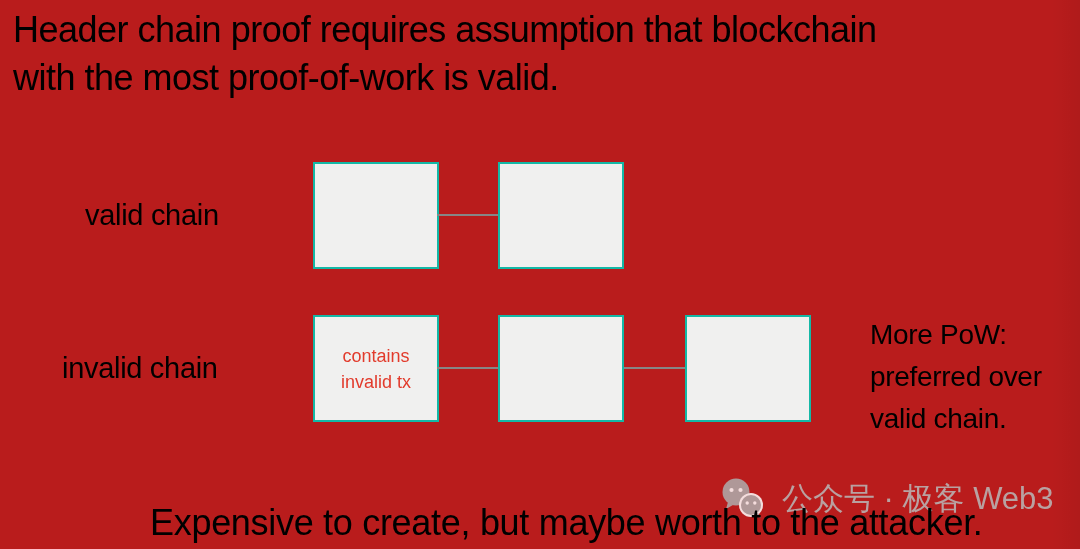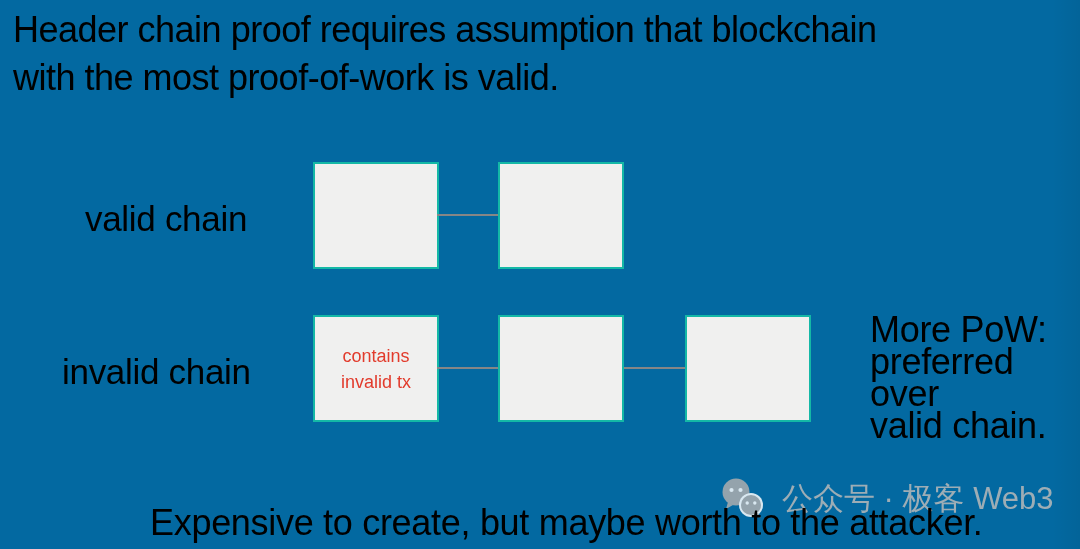--- a/index.html
+++ b/index.html
@@ -8,35 +8,35 @@
     background: #ffffff;
     width: 1080px;
     height: 549px;
     overflow: hidden;
     font-family: "Liberation Sans", sans-serif;
   }
   .stage {
     position: relative;
     width: 1080px;
     height: 549px;
-    background: #0369a1;
+    background: #b91c1c;
   }
   .title {
     position: absolute;
     left: 13px;
     top: 6px;
     font-size: 36px;
     line-height: 48px;
     color: #000000;
     letter-spacing: -0.5px;
     white-space: pre-line;
   }
   .row-label {
     position: absolute;
-    font-size: 35px;
+    font-size: 29px;
     color: #000000;
     letter-spacing: -0.3px;
   }
   .row-label.valid   { left: 85px; top: 199px; }
   .row-label.invalid { left: 62px; top: 352px; }
   .block {
     position: absolute;
     width: 122px;
     height: 103px;
     background: #f0f0ef;
@@ -62,22 +62,22 @@
     height: 2px;
     background: #868686;
   }
   .connector.v1 { left: 437px; top: 214px; width: 62px; }
   .connector.i1 { left: 437px; top: 367px; width: 62px; }
   .connector.i2 { left: 624px; top: 367px; width: 62px; }
   .annotation {
     position: absolute;
     left: 870px;
     top: 314px;
-    font-size: 36px;
-    line-height: 32px;
+    font-size: 28px;
+    line-height: 42px;
     color: #000000;
     letter-spacing: -0.3px;
     white-space: pre-line;
   }
   .footer-text {
     position: absolute;
     left: 150px;
     top: 502px;
     font-size: 36px;
     color: #000000;

